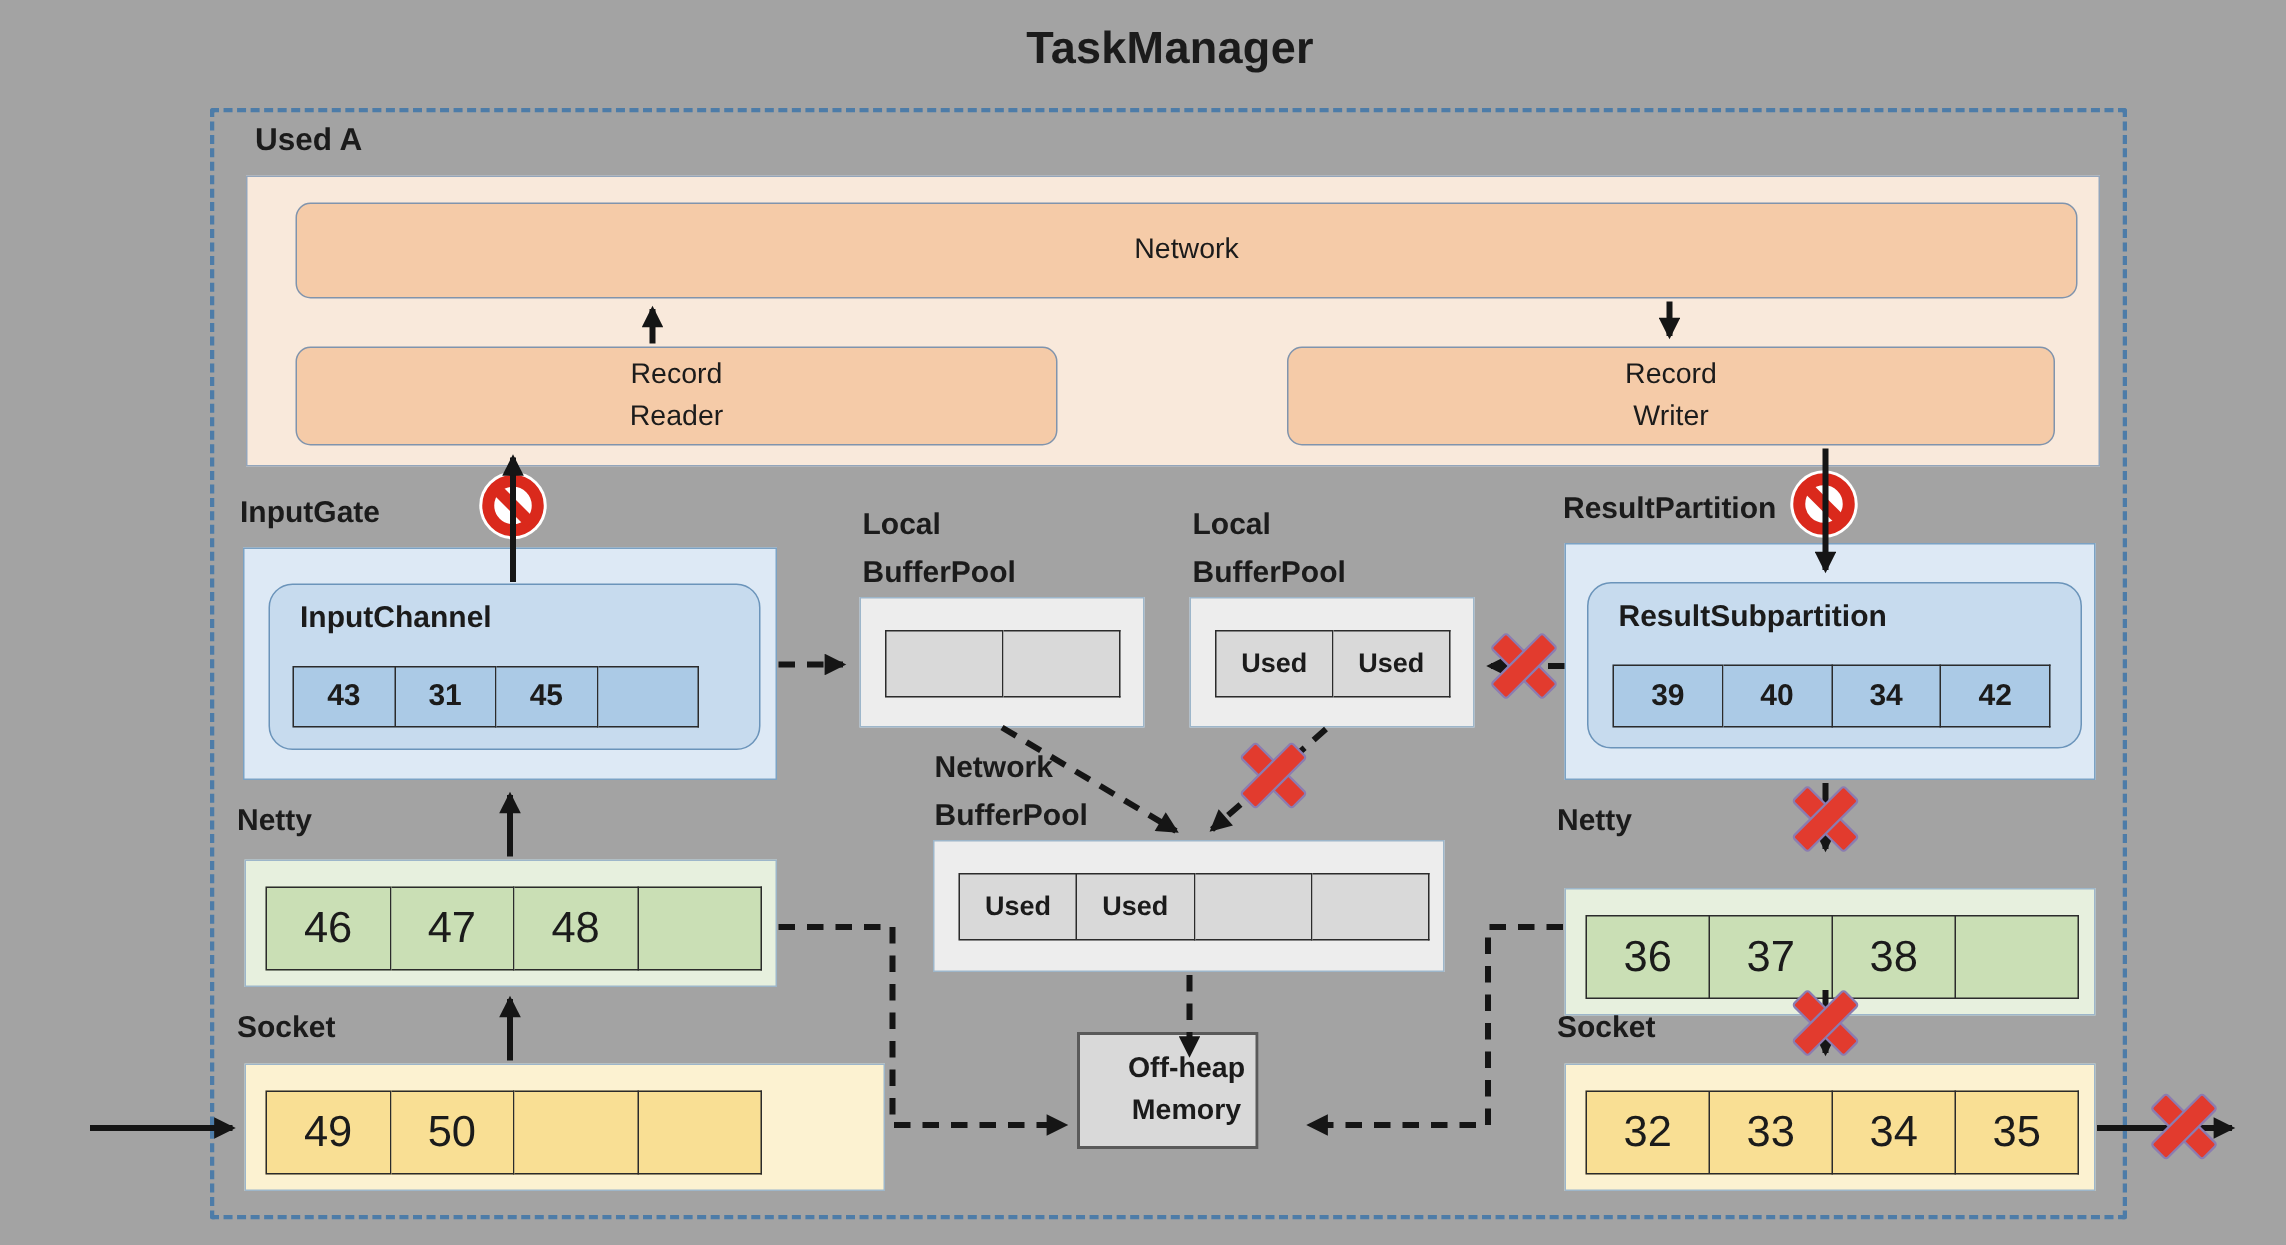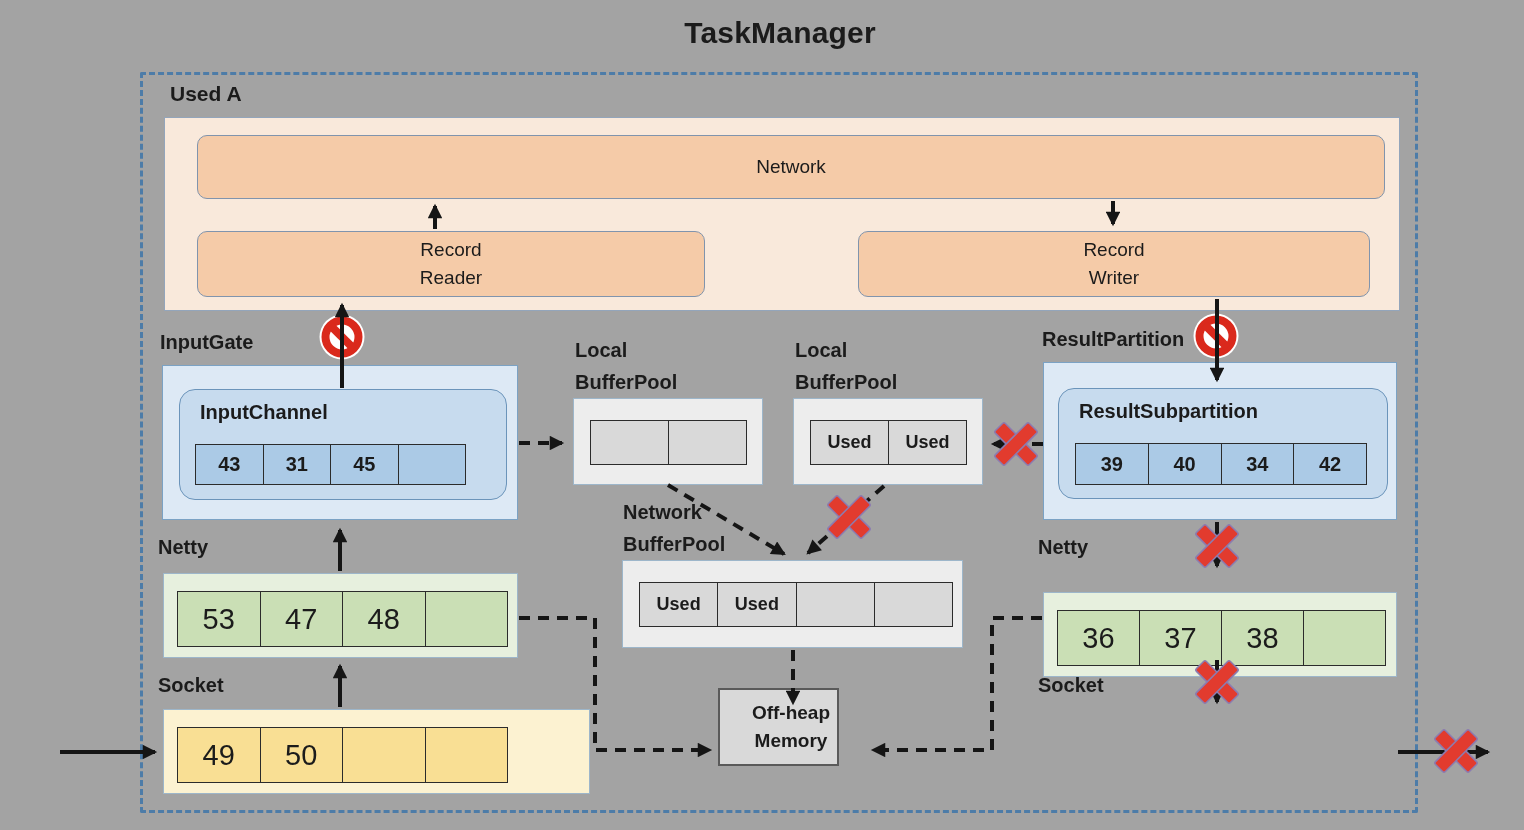--- a/index.html
+++ b/index.html
@@ -108,21 +108,21 @@
         <div class="cell">40</div>
         <div class="cell">34</div>
         <div class="cell">42</div>
       </div>
     </div>
   </div>
 
   <div class="abs sec-label" style="left:158px;top:531px;">Netty</div>
   <div class="abs box" style="left:163px;top:573px;width:355px;height:85px;background:var(--green-outer);">
     <div class="cells green-cells big abs" style="left:13px;top:17px;width:331px;height:56px;">
-      <div class="cell">53</div>
+      <div class="cell">46</div>
       <div class="cell">47</div>
       <div class="cell">48</div>
       <div class="cell"></div>
     </div>
   </div>
 
   <div class="abs sec-label" style="left:158px;top:669px;">Socket</div>
   <div class="abs box" style="left:163px;top:709px;width:427px;height:85px;background:var(--yellow-outer);">
     <div class="cells yellow-cells big abs" style="left:13px;top:17px;width:331px;height:56px;">
       <div class="cell">49</div>
@@ -136,20 +136,28 @@
   <div class="abs box" style="left:1043px;top:592px;width:354px;height:85px;background:var(--green-outer);">
     <div class="cells green-cells big abs" style="left:13px;top:17px;width:329px;height:56px;">
       <div class="cell">36</div>
       <div class="cell">37</div>
       <div class="cell">38</div>
       <div class="cell"></div>
     </div>
   </div>
 
   <div class="abs sec-label" style="left:1038px;top:669px;">Socket</div>
+  <div class="abs box" style="left:1043px;top:709px;width:354px;height:85px;background:var(--yellow-outer);">
+    <div class="cells yellow-cells big abs" style="left:13px;top:17px;width:329px;height:56px;">
+      <div class="cell">32</div>
+      <div class="cell">33</div>
+      <div class="cell">34</div>
+      <div class="cell">35</div>
+    </div>
+  </div>
 
   <svg width="1524" height="830" viewBox="0 0 1524 830">
     <defs>
       <marker id="ah" viewBox="0 0 10 10" refX="8.5" refY="5" markerWidth="4" markerHeight="3.6" orient="auto-start-reverse">
         <path d="M0,0 L10,5 L0,10 z" fill="#151515"></path>
       </marker>
     </defs>
 
     <g transform="translate(342,337)">
       <circle r="22.5" fill="#ffffff"></circle>

